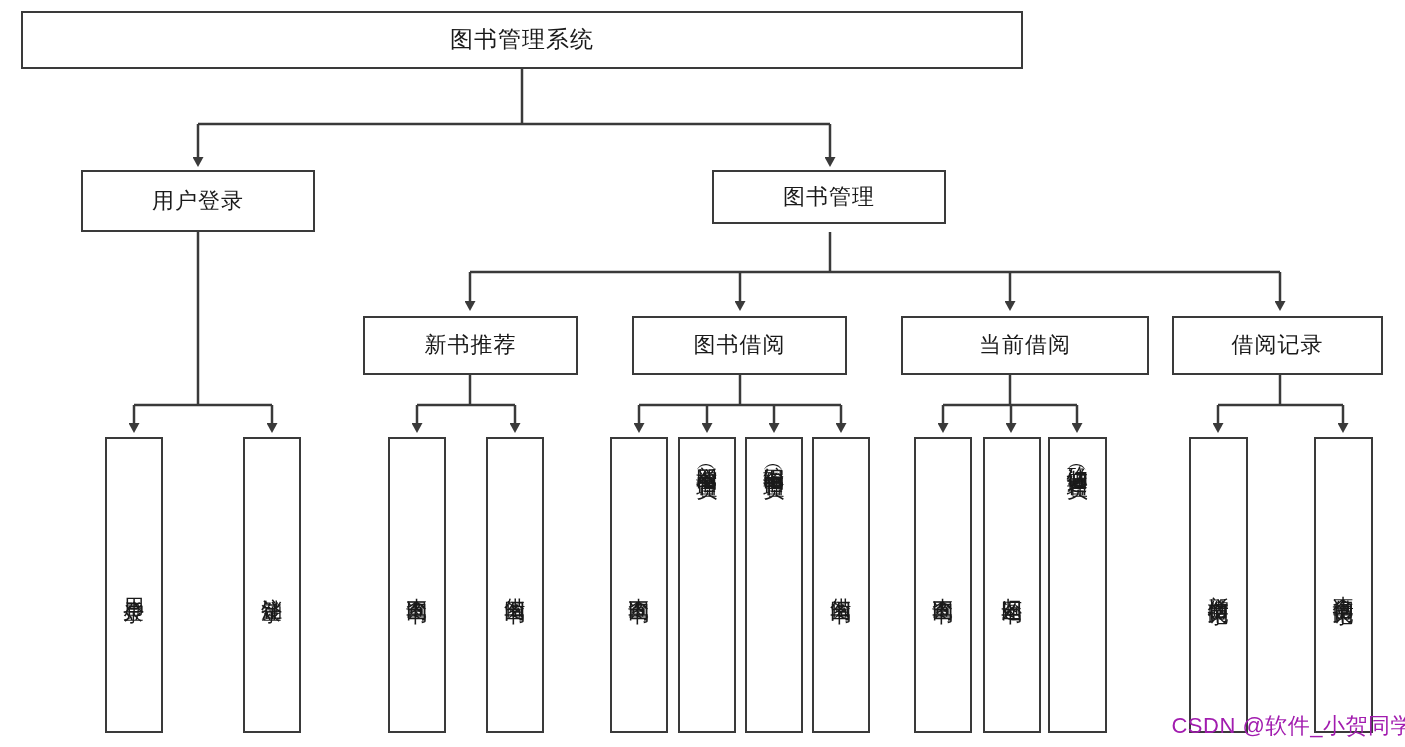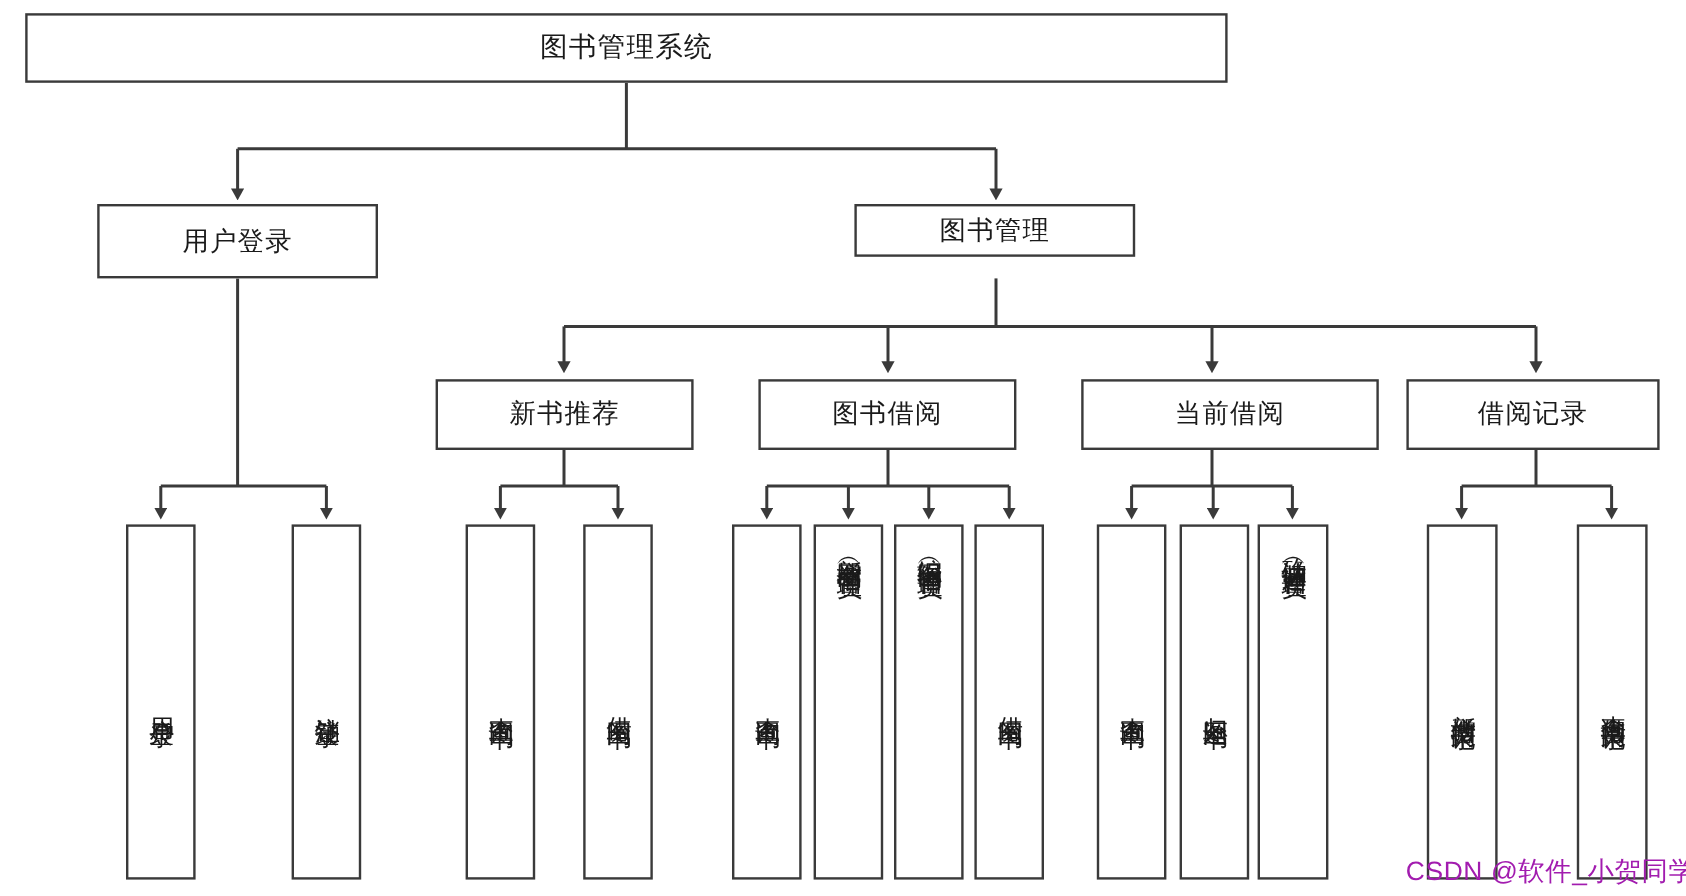--- a/index.html
+++ b/index.html
@@ -129,21 +129,21 @@
     </g>
   </svg>
 
   <div class="node node-h node-root" style="left:21px; top:11px; width:1002px; height:58px;">
     <span>图书管理系统</span>
   </div>
 
   <div class="node node-h" style="left:81px; top:170px; width:234px; height:62px;">
     <span>用户登录</span>
   </div>
-  <div class="node node-h" style="left:712px; top:170px; width:234px; height:44px;">
+  <div class="node node-h" style="left:712px; top:170px; width:234px; height:54px;">
     <span>图书管理</span>
   </div>
 
   <div class="node node-h" style="left:632px; top:316px; width:215px; height:59px;">
     <span>图书借阅</span>
   </div>
   <div class="node node-h" style="left:363px; top:316px; width:215px; height:59px;">
     <span>新书推荐</span>
   </div>
   <div class="node node-h" style="left:901px; top:316px; width:248px; height:59px;">

